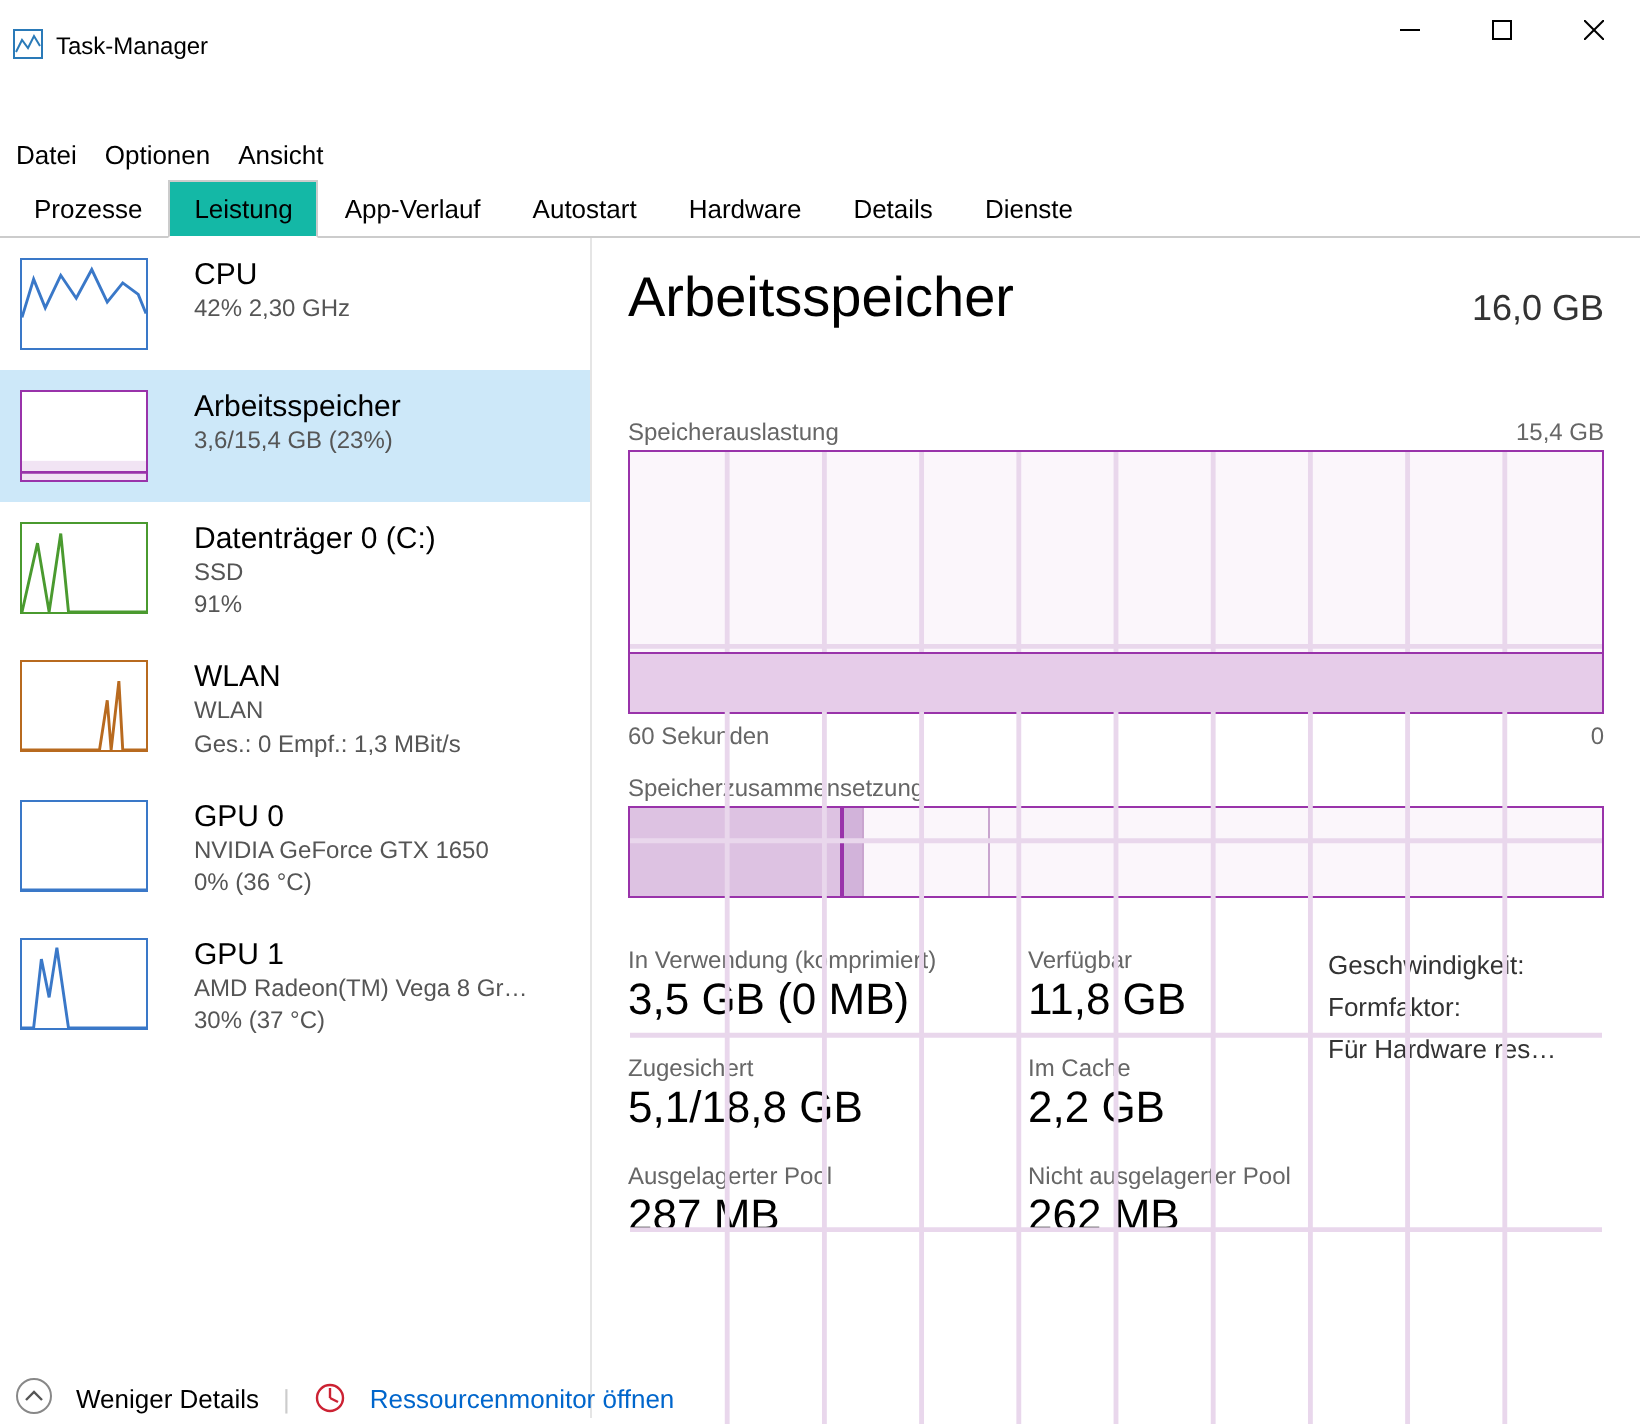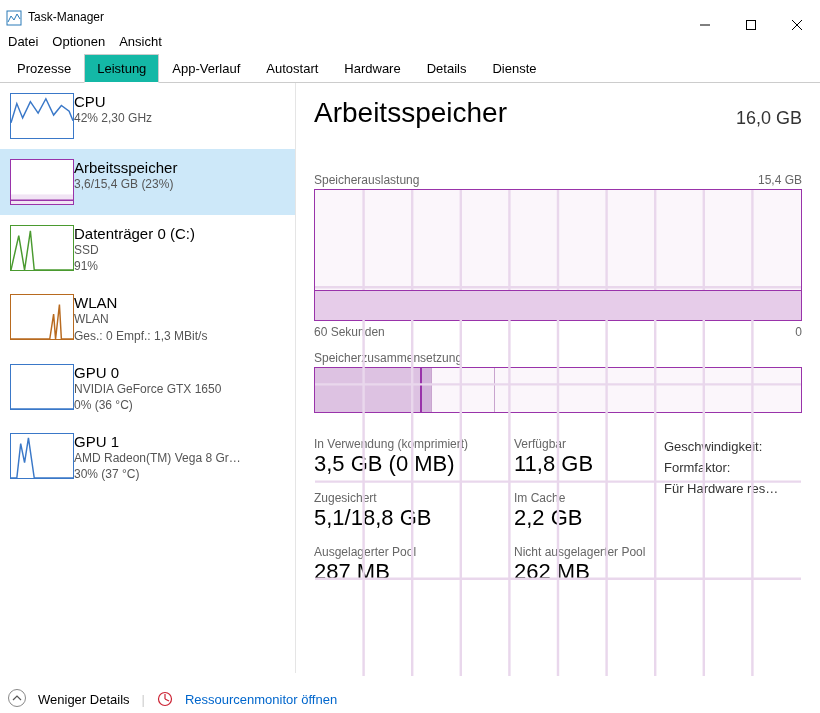--- a/index.html
+++ b/index.html
@@ -1,36 +1,36 @@
 <!DOCTYPE html>
 <html><head>
 <meta charset="utf-8">
 <style>
   * { box-sizing: border-box; margin: 0; padding: 0; font-family: "Segoe UI", Arial, sans-serif; }
   body { width: 820px; height: 713px; background: #fff; color: #000; overflow: hidden; }
 
-  .titlebar { display: flex; align-items: flex-start; height: 30px; padding: 10px 0 0 6px; }
+  .titlebar { display: flex; align-items: flex-end; height: 30px; padding: 0 0 0 6px; }
   .titlebar .icon { width: 16px; height: 16px; margin-right: 6px; }
   .titlebar .title { font-size: 12px; flex: 1; }
   .winbtns { display: flex; }
   .winbtn { width: 46px; height: 30px; display:flex; align-items:center; justify-content:center; }
   .winbtn svg { display:block; }
 
   .menubar { display: flex; gap: 14px; padding: 4px 8px; font-size: 13px; }
-  .menubar span { cursor: default; }
+  .menubar span { cursor: default; margin-top: 36px; }
 
   .tabs { display: flex; border-bottom: 1px solid #ccc; padding: 0 4px; font-size: 13px; }
   .tab { padding: 6px 12px; border: 1px solid transparent; border-bottom: none; position: relative; top: 1px; }
   .tab.active { border-color: #ccc; background: #14b8a6; border-bottom: 1px solid #fff; }
 
   .content { display: flex; height: 590px; }
 
   
   .sidebar { width: 296px; border-right: 1px solid #e5e5e5; overflow-y: auto; }
-  .side-item { display: flex; align-items: flex-start; padding: 10px 10px; gap: 0; cursor: default; }
+  .side-item { display: flex; align-items: flex-start; padding: 10px 10px; gap: 23px; cursor: default; }
   .side-item.selected { background: #cde8f9; }
   .thumb { width: 64px; height: 46px; border: 1px solid #888; background:#fff; position:relative; overflow:hidden; flex-shrink:0; }
   .thumb svg { width:100%; height:100%; display:block; }
   .side-text .t1 { font-size: 15px; color:#000; }
   .side-text .t2, .side-text .t3 { font-size: 12px; color:#555; line-height:1.35; }
 
   
   .main { flex: 1; padding: 14px 18px 0 18px; position:relative; }
   .main-header { display:flex; justify-content:space-between; align-items:flex-end; margin-bottom: 10px; }
   .main-title { font-size: 28px; font-weight: 400; }

